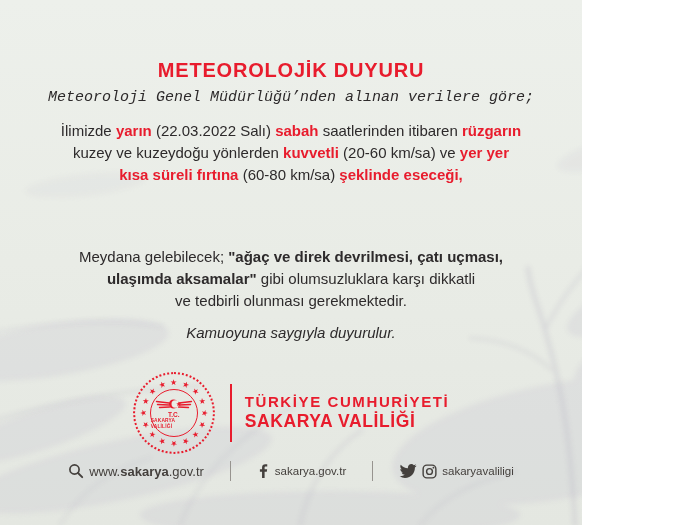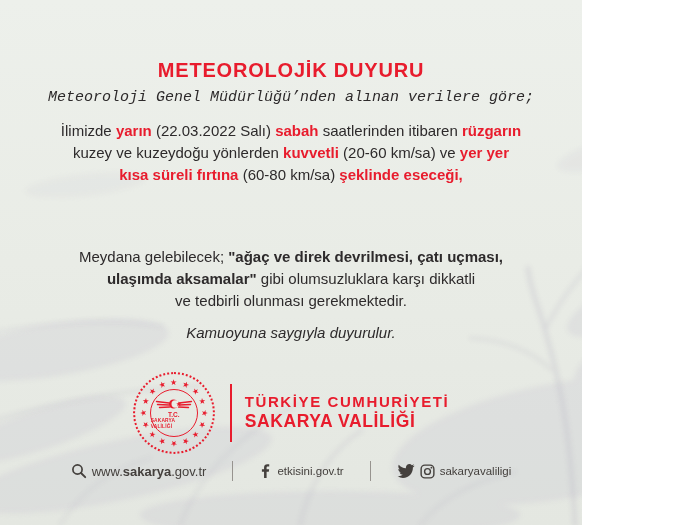--- a/index.html
+++ b/index.html
@@ -187,21 +187,21 @@
         </svg>
         <span class="site-text"><span>www.</span><b>sakarya</b><span>.gov.tr</span></span>
       </div>
 
       <div class="footer-divider"></div>
 
       <div class="footer-item">
         <svg class="icon-svg" width="13" height="14" viewBox="0 0 13 14">
           <path d="M7.6 14V7.8h2.2l.33-2.5H7.6V3.7c0-.72.24-1.22 1.28-1.22h1.36V.25C10 .22 9.2.13 8.3.13c-1.93 0-3.25 1.15-3.25 3.27v1.9H2.9v2.5h2.15V14h2.55z" fill="#44403d"></path>
         </svg>
-        <span class="handle-text">etkisini.gov.tr</span>
+        <span class="handle-text">sakarya.gov.tr</span>
       </div>
 
       <div class="footer-divider"></div>
 
       <div class="footer-item">
         <svg class="icon-svg" width="18" height="15" viewBox="0 0 24 20">
           <path d="M23.44 2.3c-.83.37-1.72.62-2.66.73A4.66 4.66 0 0 0 22.82.46a9.3 9.3 0 0 1-2.95 1.13A4.64 4.64 0 0 0 16.5.1c-2.56 0-4.64 2.08-4.64 4.64 0 .36.04.72.12 1.06A13.17 13.17 0 0 1 2.4.96a4.62 4.62 0 0 0-.63 2.33c0 1.61.82 3.03 2.07 3.86a4.62 4.62 0 0 1-2.1-.58v.06c0 2.25 1.6 4.12 3.72 4.55-.39.1-.8.16-1.22.16-.3 0-.59-.03-.87-.08a4.65 4.65 0 0 0 4.34 3.22 9.32 9.32 0 0 1-5.77 1.99c-.37 0-.74-.02-1.1-.06a13.15 13.15 0 0 0 7.12 2.09c8.55 0 13.22-7.08 13.22-13.22l-.02-.6a9.4 9.4 0 0 0 2.28-2.38z" fill="#44403d"></path>
         </svg>
         <svg class="icon-svg" width="15" height="15" viewBox="0 0 16 16">
           <rect x="1.2" y="1.2" width="13.6" height="13.6" rx="4" fill="none" stroke="#44403d" stroke-width="1.5"></rect>

